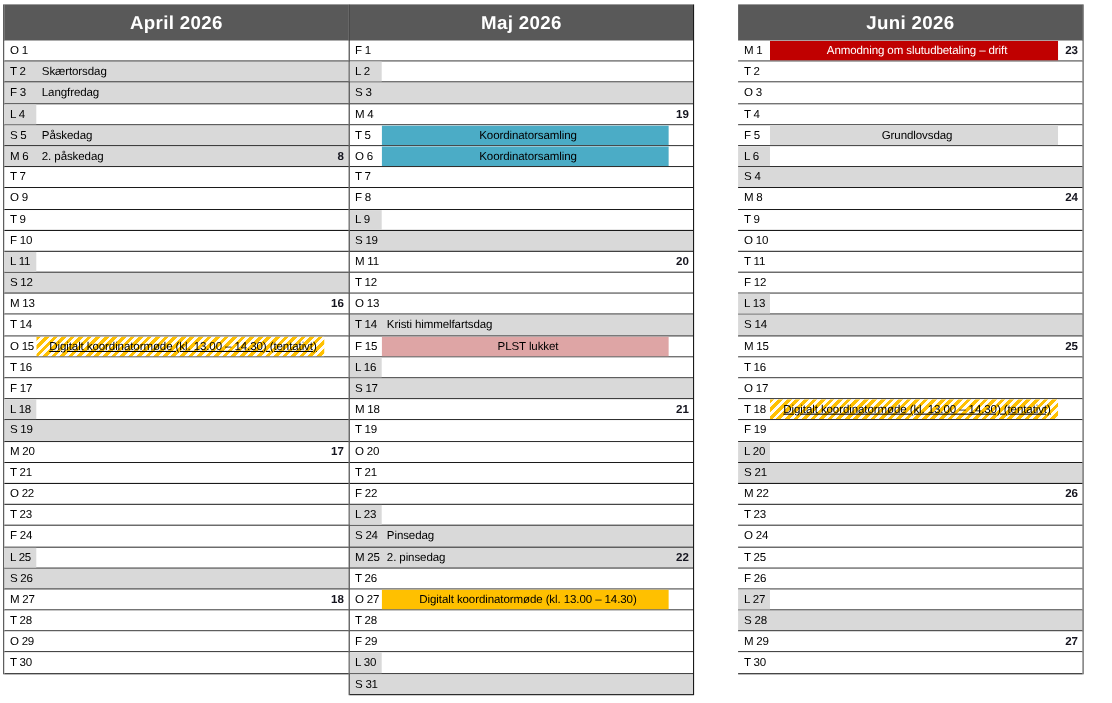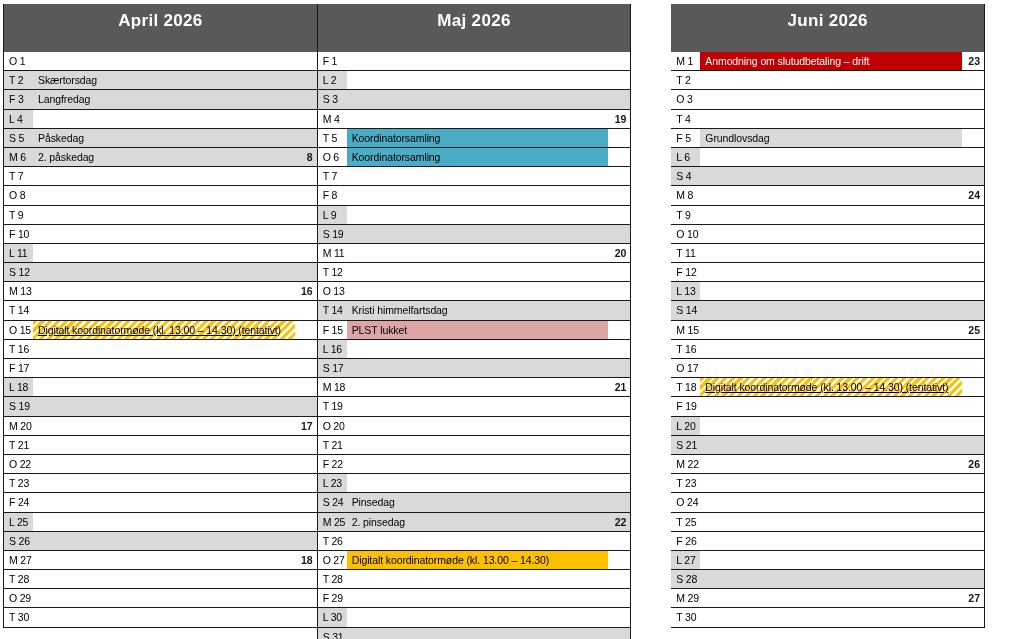--- a/index.html
+++ b/index.html
@@ -5,35 +5,35 @@
   html,body{margin:0;padding:0;background:#ffffff;}
   .page{
     width:1011px;height:639px;position:relative;background:#ffffff;overflow:hidden;
     font-family:"Liberation Sans",sans-serif;
   }
   .calendar{position:absolute;left:3px;top:4px;width:982px;display:flex;align-items:flex-start;}
   .month{flex:1 1 0;box-sizing:border-box;border-left:1px solid var(--border,#1a1a1a);min-width:0;}
   .month:nth-child(2){border-right:1px solid var(--border,#1a1a1a);}
   .month:nth-child(3){border-left:none;border-right:1px solid var(--border,#1a1a1a);margin-left:40px;}
   .month-header{
-    height:48px;line-height:33px;text-align:center;
+    height:33px;line-height:33px;text-align:center;
     background:var(--header-bg,#595959);color:var(--header-text,#ffffff);
     font-weight:bold;font-size:17px;letter-spacing:.3px;
   }
   .day-row{
     display:flex;height:19.2px;box-sizing:border-box;
     border-bottom:1px solid var(--border,#1a1a1a);
     background:#ffffff;font-size:10.5px;line-height:18px;color:#000;
   }
   .day-row.shaded{background:var(--shade,#d9d9d9);}
   .day-label{flex:0 0 29px;padding-left:5px;box-sizing:border-box;white-space:nowrap;letter-spacing:-.2px;}
   .day-row.sat .day-label{background:var(--shade,#d9d9d9);}
   .day-content{flex:1 1 auto;display:flex;overflow:hidden;min-width:0;}
   .plain-text{padding-left:5px;white-space:nowrap;letter-spacing:-.1px;}
-  .event-bar{flex:1 1 auto;padding-left:5px;white-space:nowrap;overflow:hidden;letter-spacing:-.1px;}
+  .event-bar{flex:1 1 auto;padding-left:5px;white-space:nowrap;overflow:hidden;letter-spacing:-.1px;text-align:center;}
   .event-bar.teal{background:var(--teal,#4bacc6);}
   .event-bar.pink{background:var(--pink,#dea5a5);}
   .event-bar.orange{background:var(--orange,#ffc000);}
   .event-bar.gray{background:var(--shade,#d9d9d9);}
   .event-bar.red{background:var(--red,#c00000);color:var(--red-text,#ffffff);}
   .event-bar.hatched{
     background:repeating-linear-gradient(135deg,
       var(--orange,#ffc000) 0 3px,
       var(--hatch-light,#fffcf3) 3px 5.5px);
     text-decoration:underline;
@@ -88,21 +88,21 @@
               <span class="plain-text">2. påskedag</span>
             </span>
     <span class="day-week">8</span>
   </div>
           <div class="day-row">
     <span class="day-label">T 7</span>
     <span class="day-content"></span>
     <span class="day-week"></span>
   </div>
           <div class="day-row">
-    <span class="day-label">O 8</span>
+    <span class="day-label">O 9</span>
     <span class="day-content"></span>
     <span class="day-week"></span>
   </div>
           <div class="day-row">
     <span class="day-label">T 9</span>
     <span class="day-content"></span>
     <span class="day-week"></span>
   </div>
           <div class="day-row">
     <span class="day-label">F 10</span>

